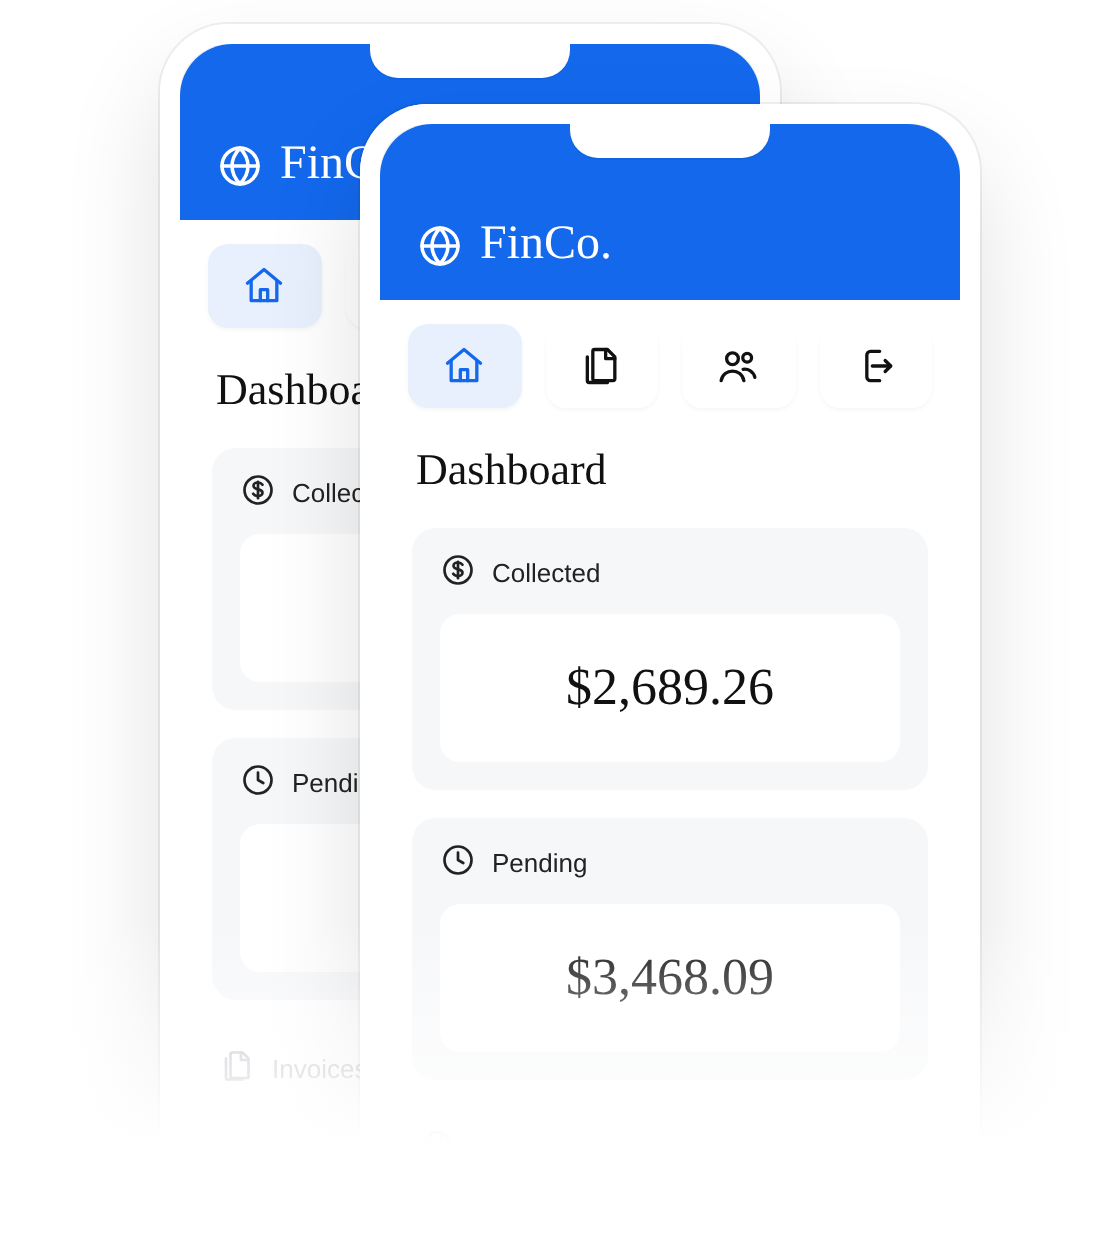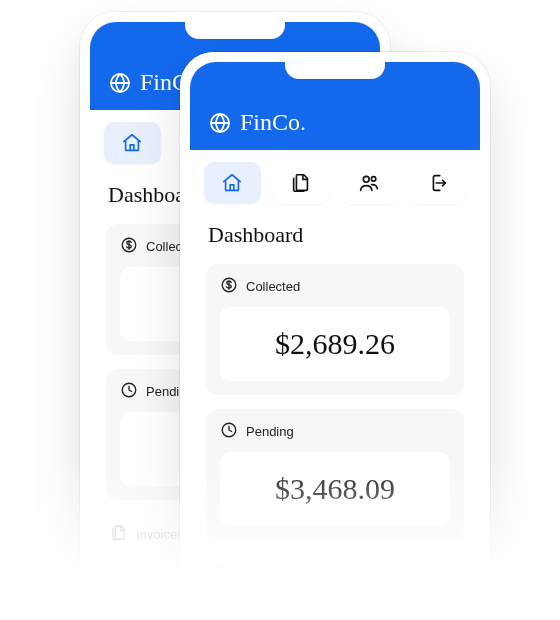--- a/index.html
+++ b/index.html
@@ -149,21 +149,21 @@
     stroke-linecap: round;
     stroke-linejoin: round;
   }
   .metric {
     background: #ffffff;
     border-radius: 10px;
     height: 74px;
     display: flex;
     align-items: center;
     justify-content: center;
-    font-size: 30px;
+    font-size: 26px;
     color: #111;
   }
   .list-start {
     display: flex;
     align-items: center;
     gap: 8px;
     padding: 10px 4px;
     font-family: -apple-system, Helvetica, Arial, sans-serif;
     font-size: 13px;
     color: #b4b8c0;

